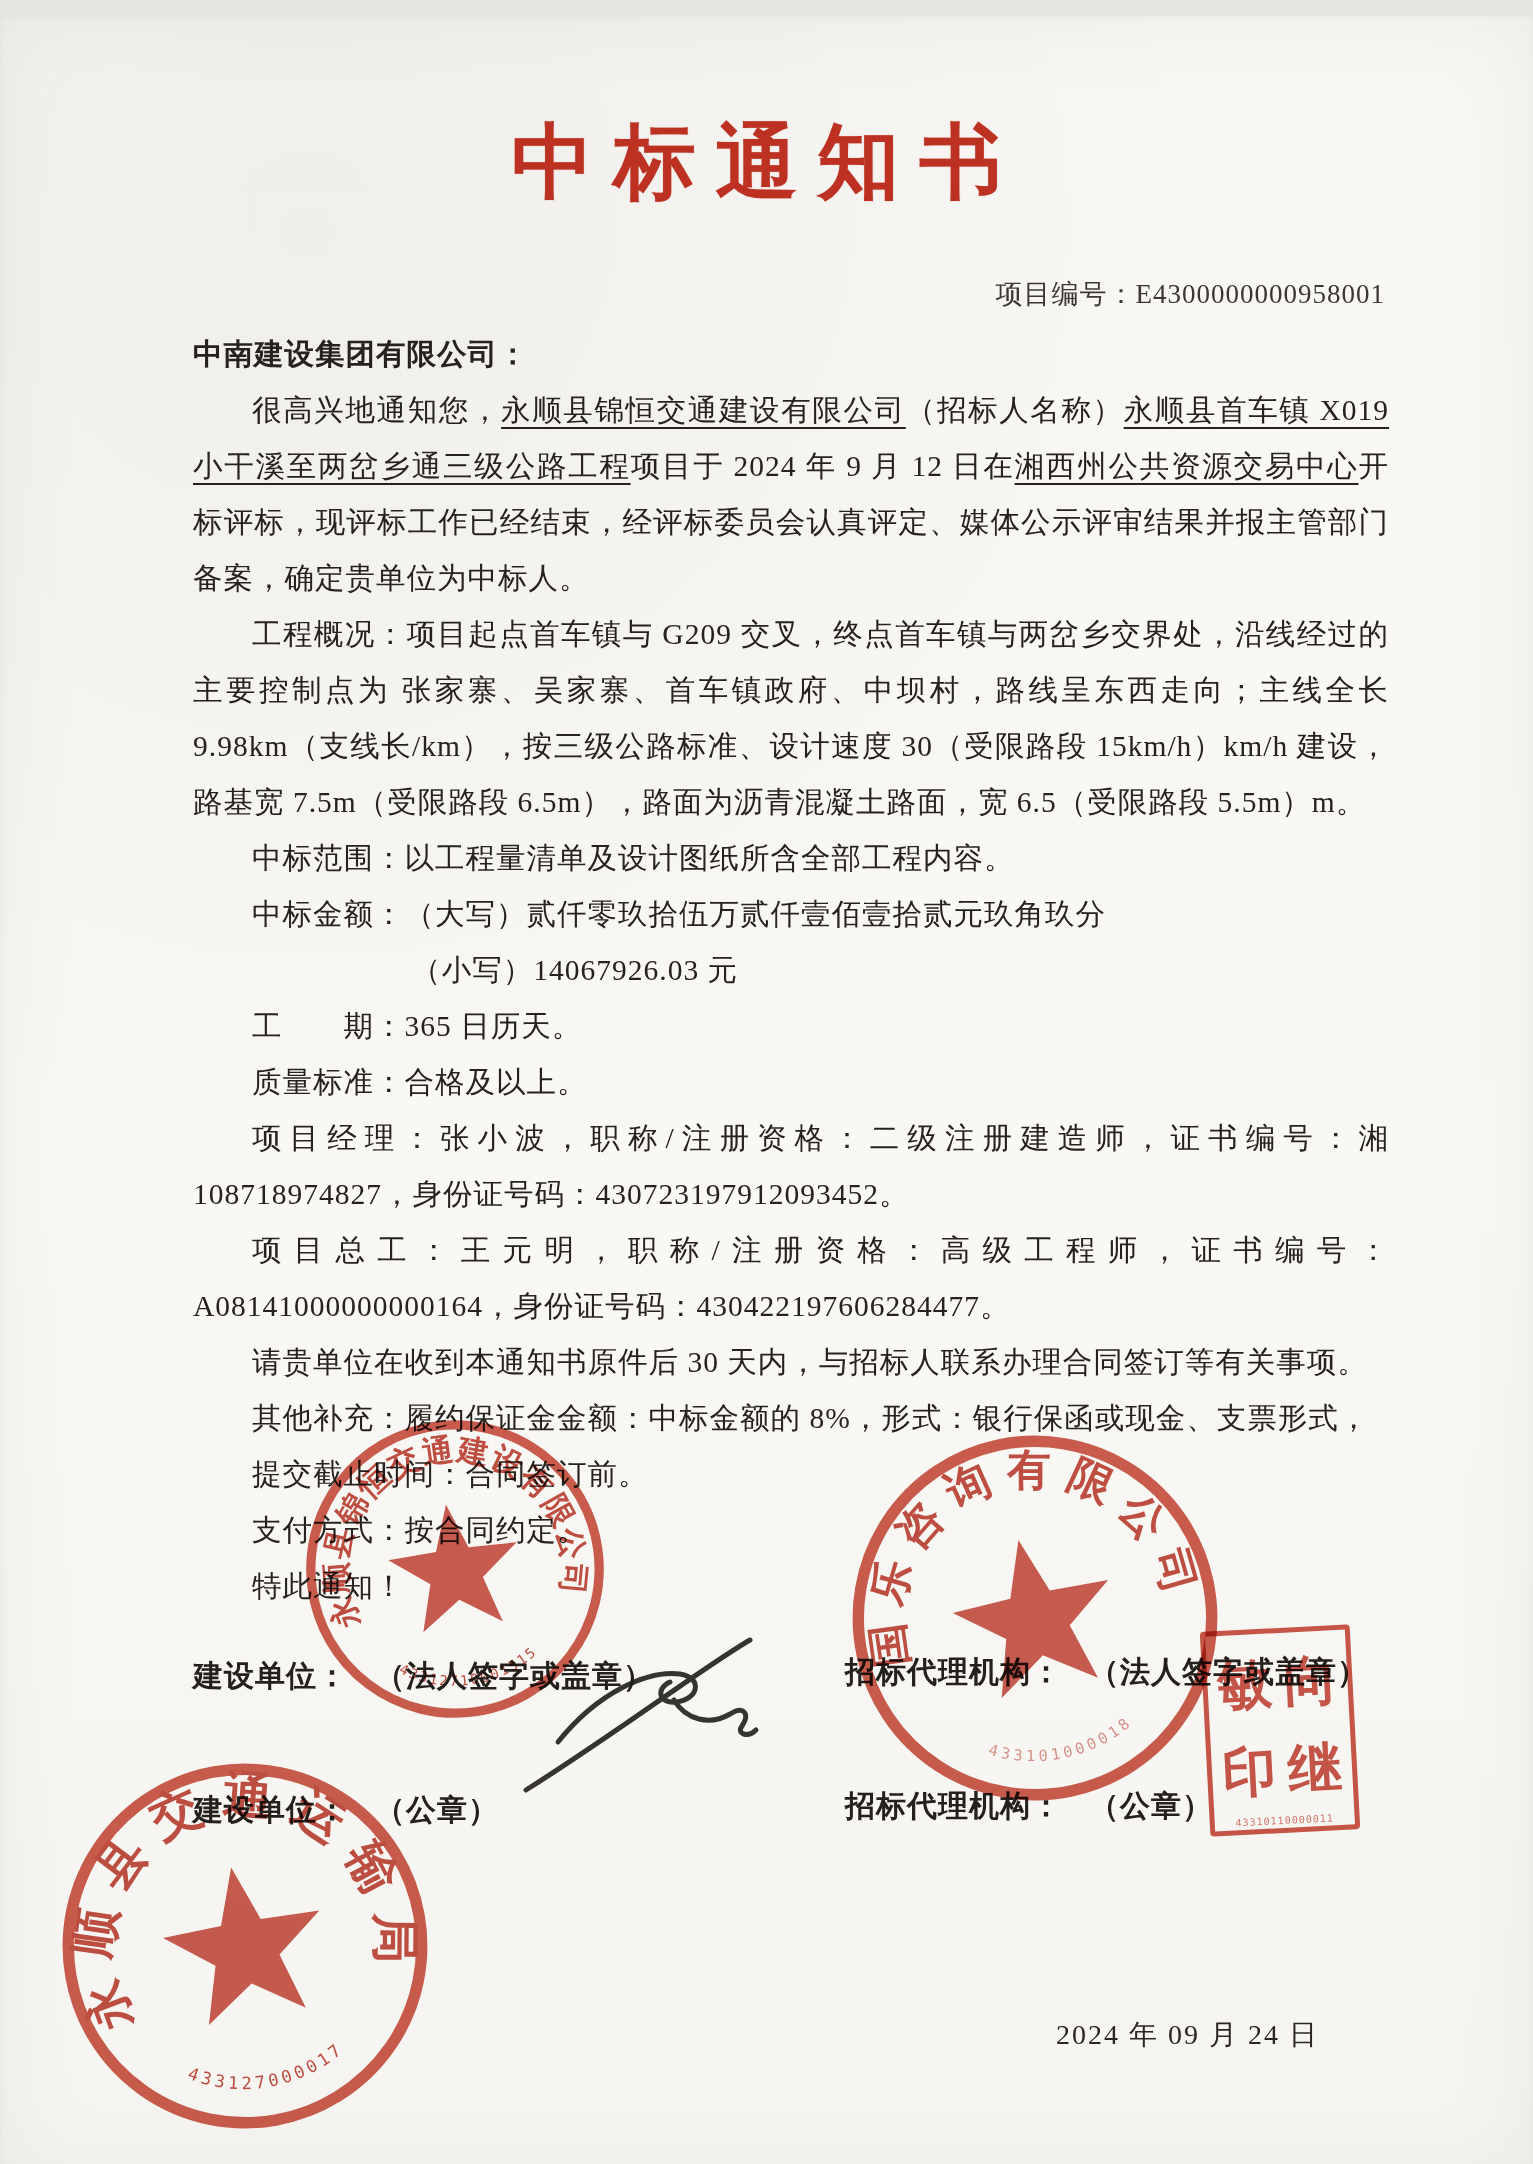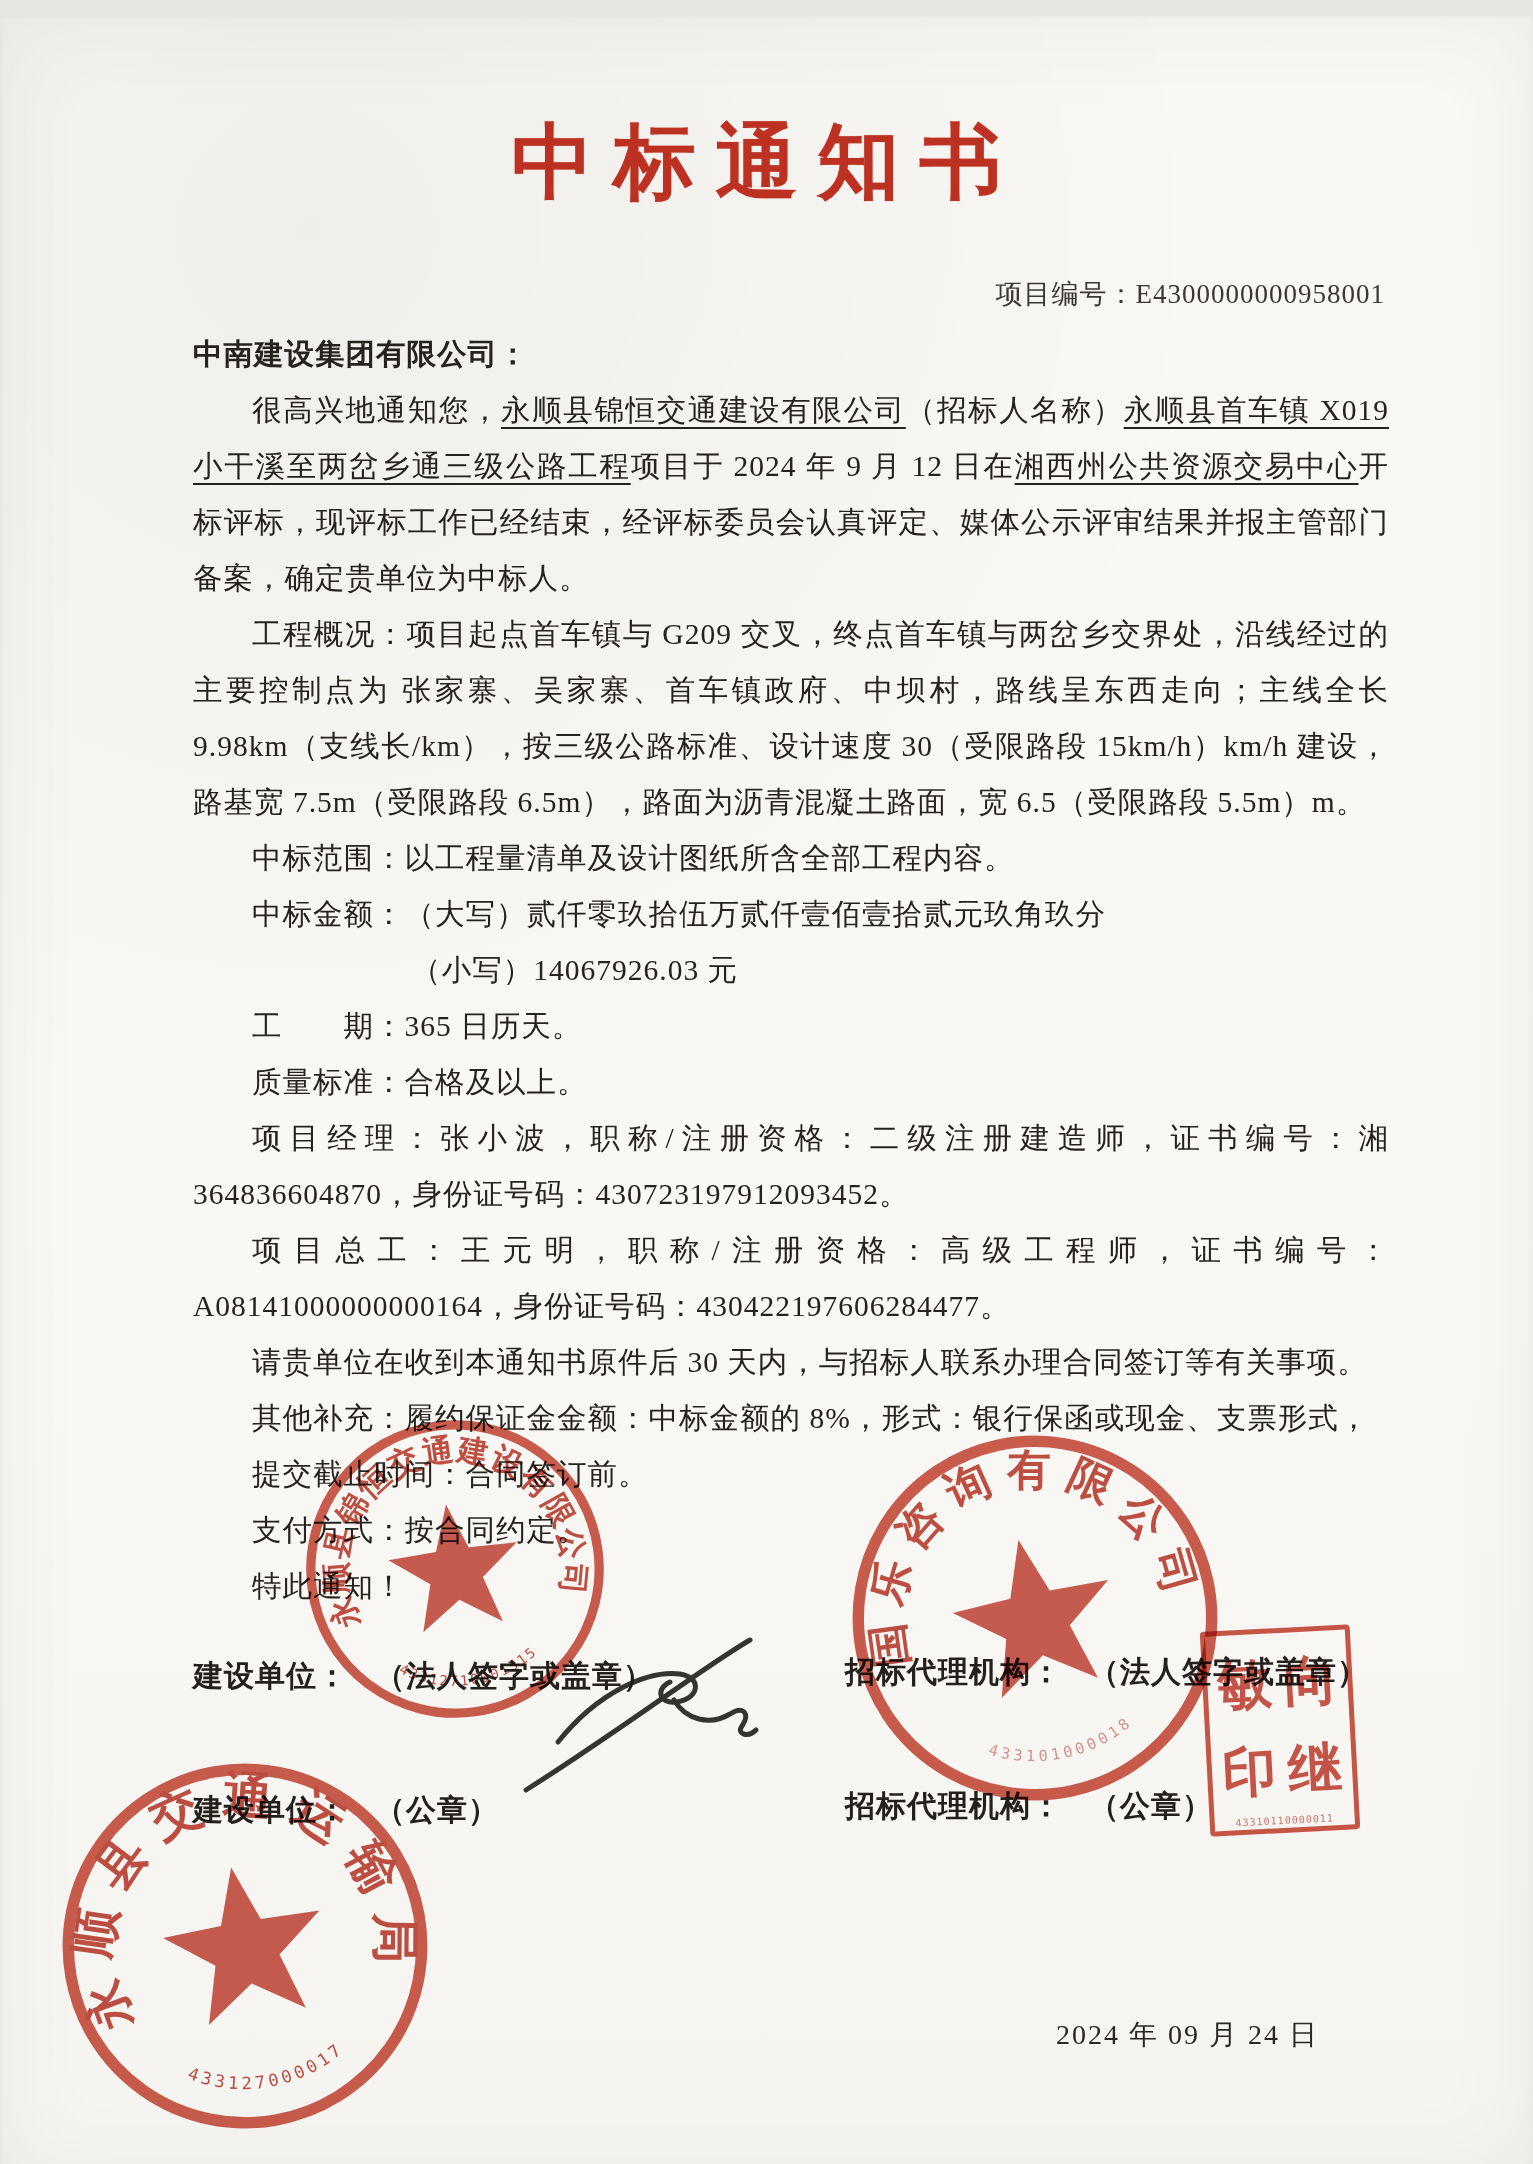--- a/index.html
+++ b/index.html
@@ -76,21 +76,21 @@
 
   <div class="body-text">
     <p class="no-indent addressee">中南建设集团有限公司：</p>
     <p><span>很高兴地通知您，</span><span class="u">永顺县锦恒交通建设有限公司</span><span>（招标人名称）</span><span class="u">永顺县首车镇 X019 小干溪至两岔乡通三级公路工程</span><span>项目于 2024 年 9 月 12 日在</span><span class="u">湘西州公共资源交易中心</span><span>开标评标，现评标工作已经结束，经评标委员会认真评定、媒体公示评审结果并报主管部门备案，确定贵单位为中标人。</span></p>
     <p>工程概况：项目起点首车镇与 G209 交叉，终点首车镇与两岔乡交界处，沿线经过的主要控制点为 张家寨、吴家寨、首车镇政府、中坝村，路线呈东西走向；主线全长 9.98km（支线长/km），按三级公路标准、设计速度 30（受限路段 15km/h）km/h 建设，路基宽 7.5m（受限路段 6.5m），路面为沥青混凝土路面，宽 6.5（受限路段 5.5m）m。</p>
     <p>中标范围：以工程量清单及设计图纸所含全部工程内容。</p>
     <p>中标金额：（大写）贰仟零玖拾伍万贰仟壹佰壹拾贰元玖角玖分</p>
     <p class="deep-indent">（小写）14067926.03 元</p>
     <p>工　　期：365 日历天。</p>
     <p>质量标准：合格及以上。</p>
-    <p>项目经理：张小波，职称/注册资格：二级注册建造师，证书编号：湘 364836604870，身份证号码：430723197912093452。</p>
+    <p>项目经理：张小波，职称/注册资格：二级注册建造师，证书编号：湘 108718974827，身份证号码：430723197912093452。</p>
     <p>项目总工：王元明，职称/注册资格：高级工程师，证书编号：A08141000000000164，身份证号码：430422197606284477。</p>
     <p>请贵单位在收到本通知书原件后 30 天内，与招标人联系办理合同签订等有关事项。</p>
     <p>其他补充：履约保证金金额：中标金额的 8%，形式：银行保函或现金、支票形式，</p>
     <p>提交截止时间：合同签订前。</p>
     <p>支付方式：按合同约定。</p>
     <p>特此通知！</p>
   </div>
 
   <div class="sig" style="left:193px;top:1640px;"><span>建设单位：</span><span class="note">（法人签字或盖章）</span></div>
   <div class="sig" style="left:845px;top:1636px;"><span>招标代理机构：</span><span class="note">（法人签字或盖章）</span></div>

